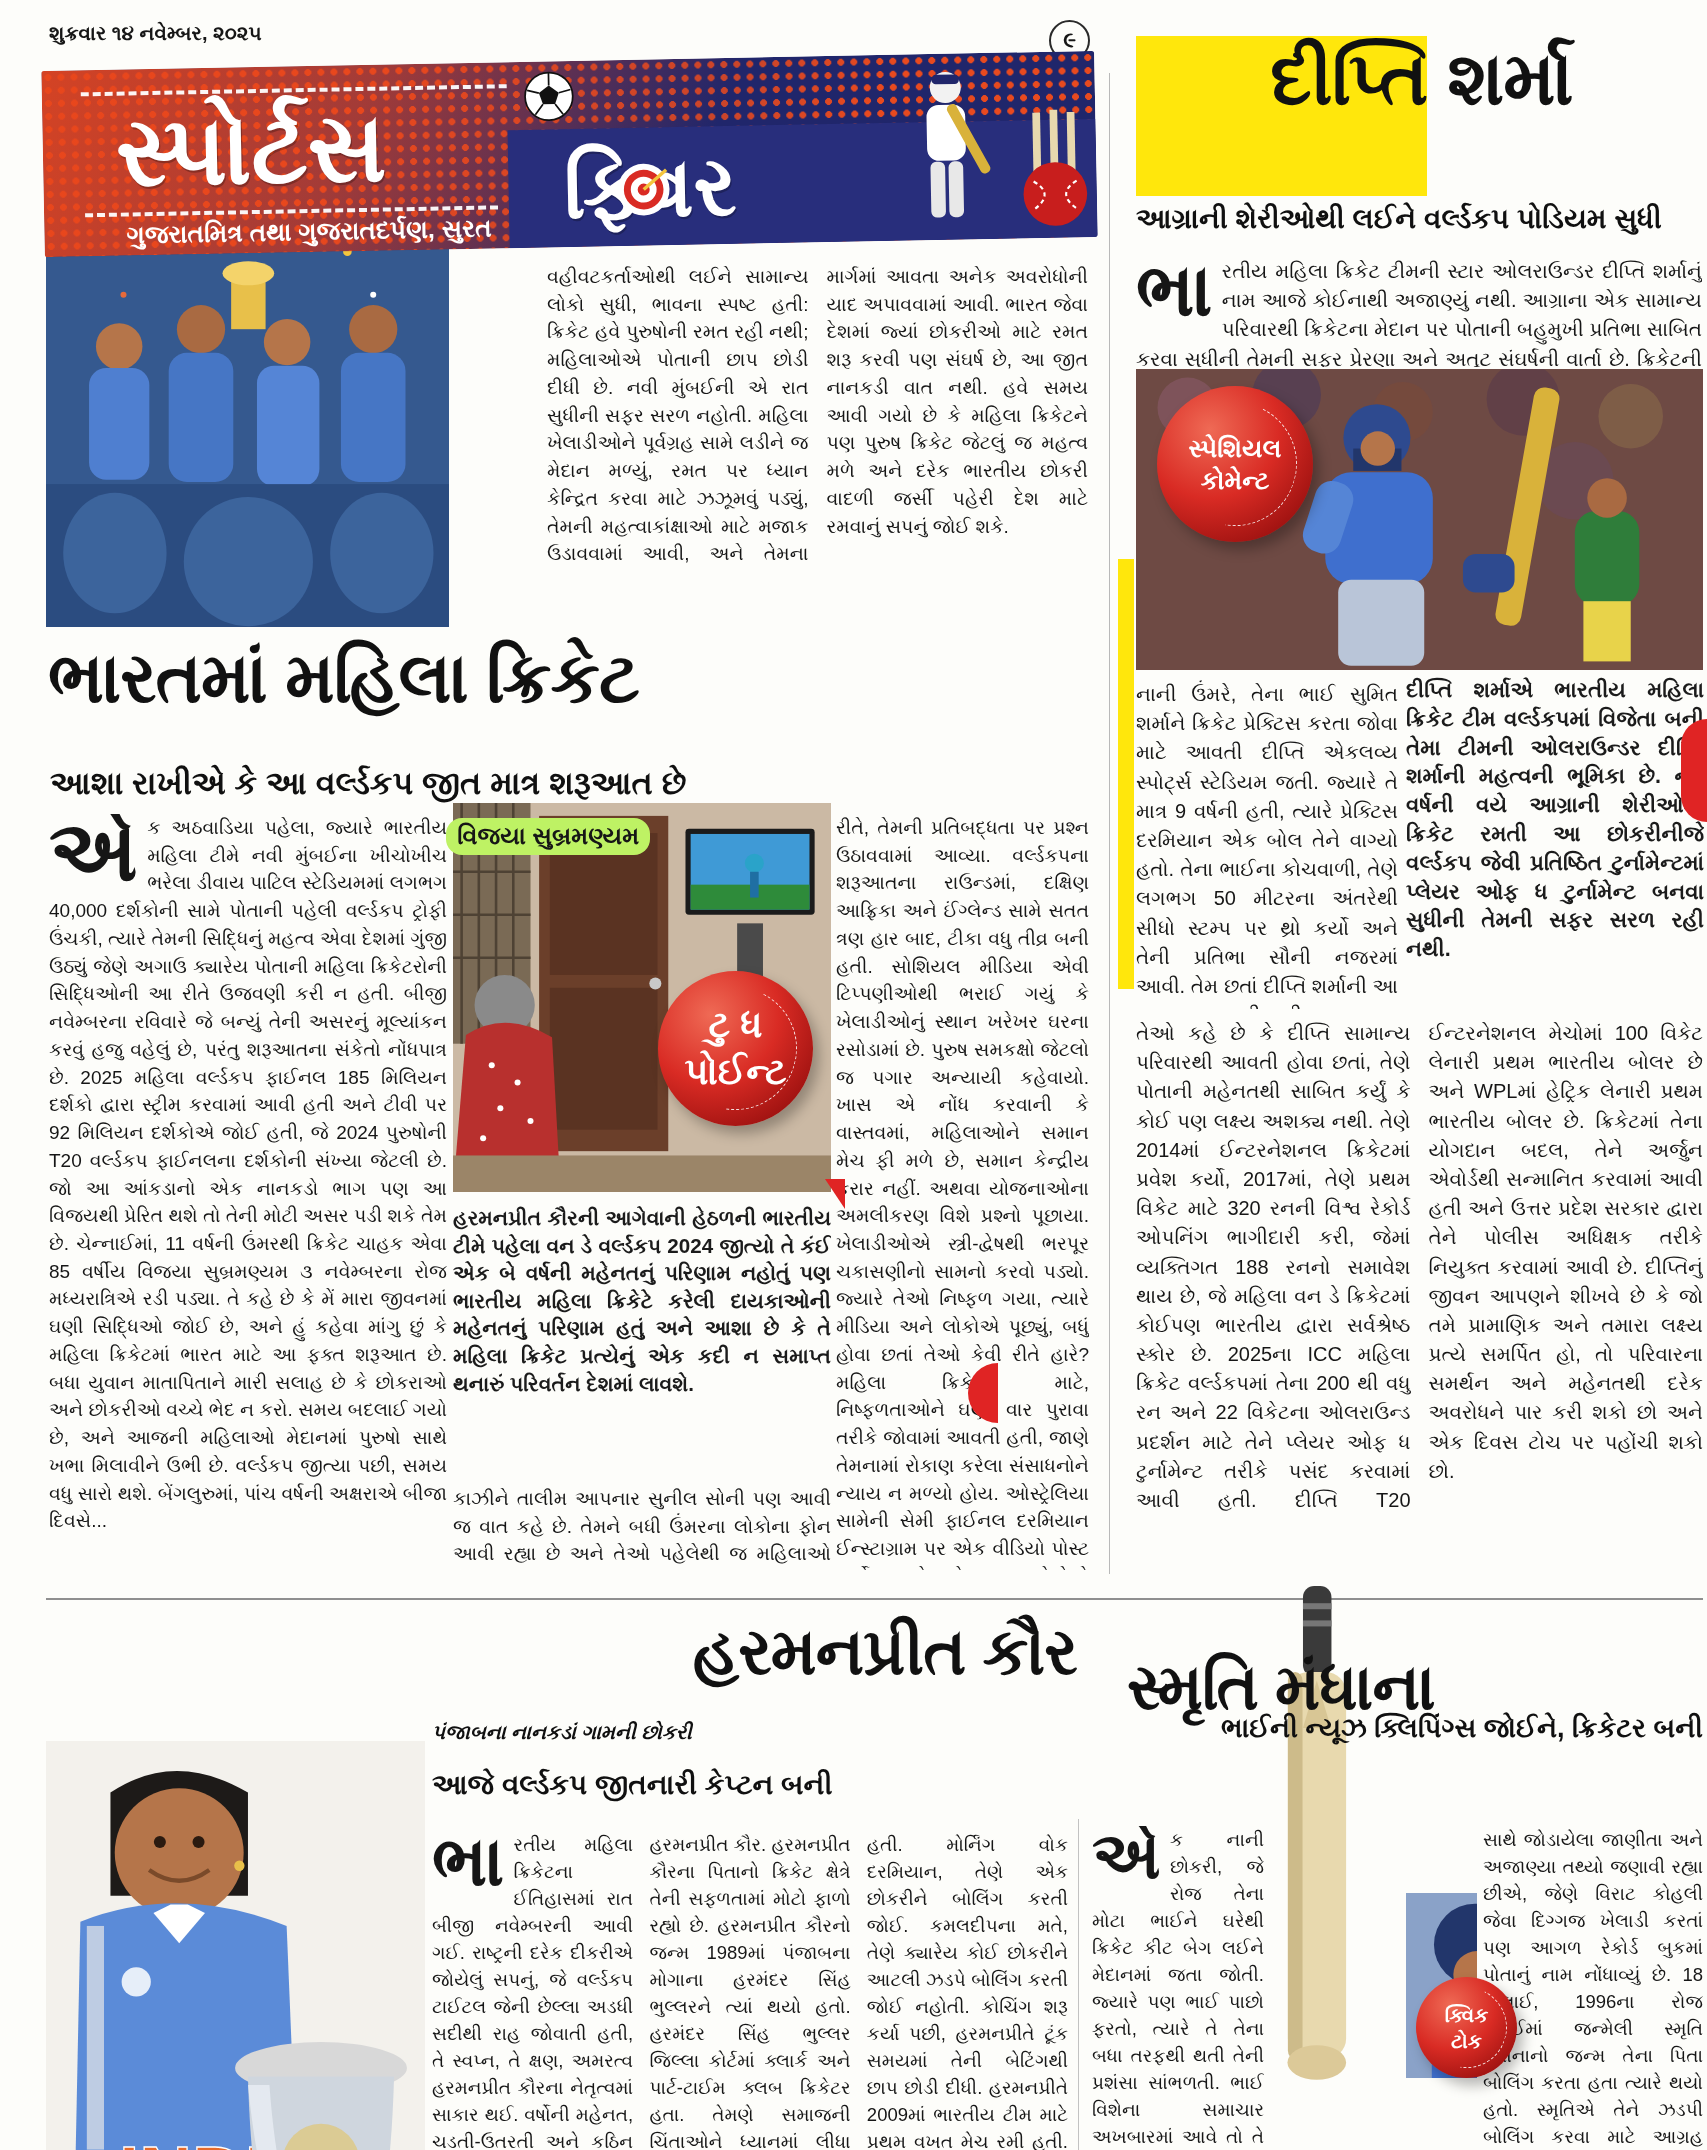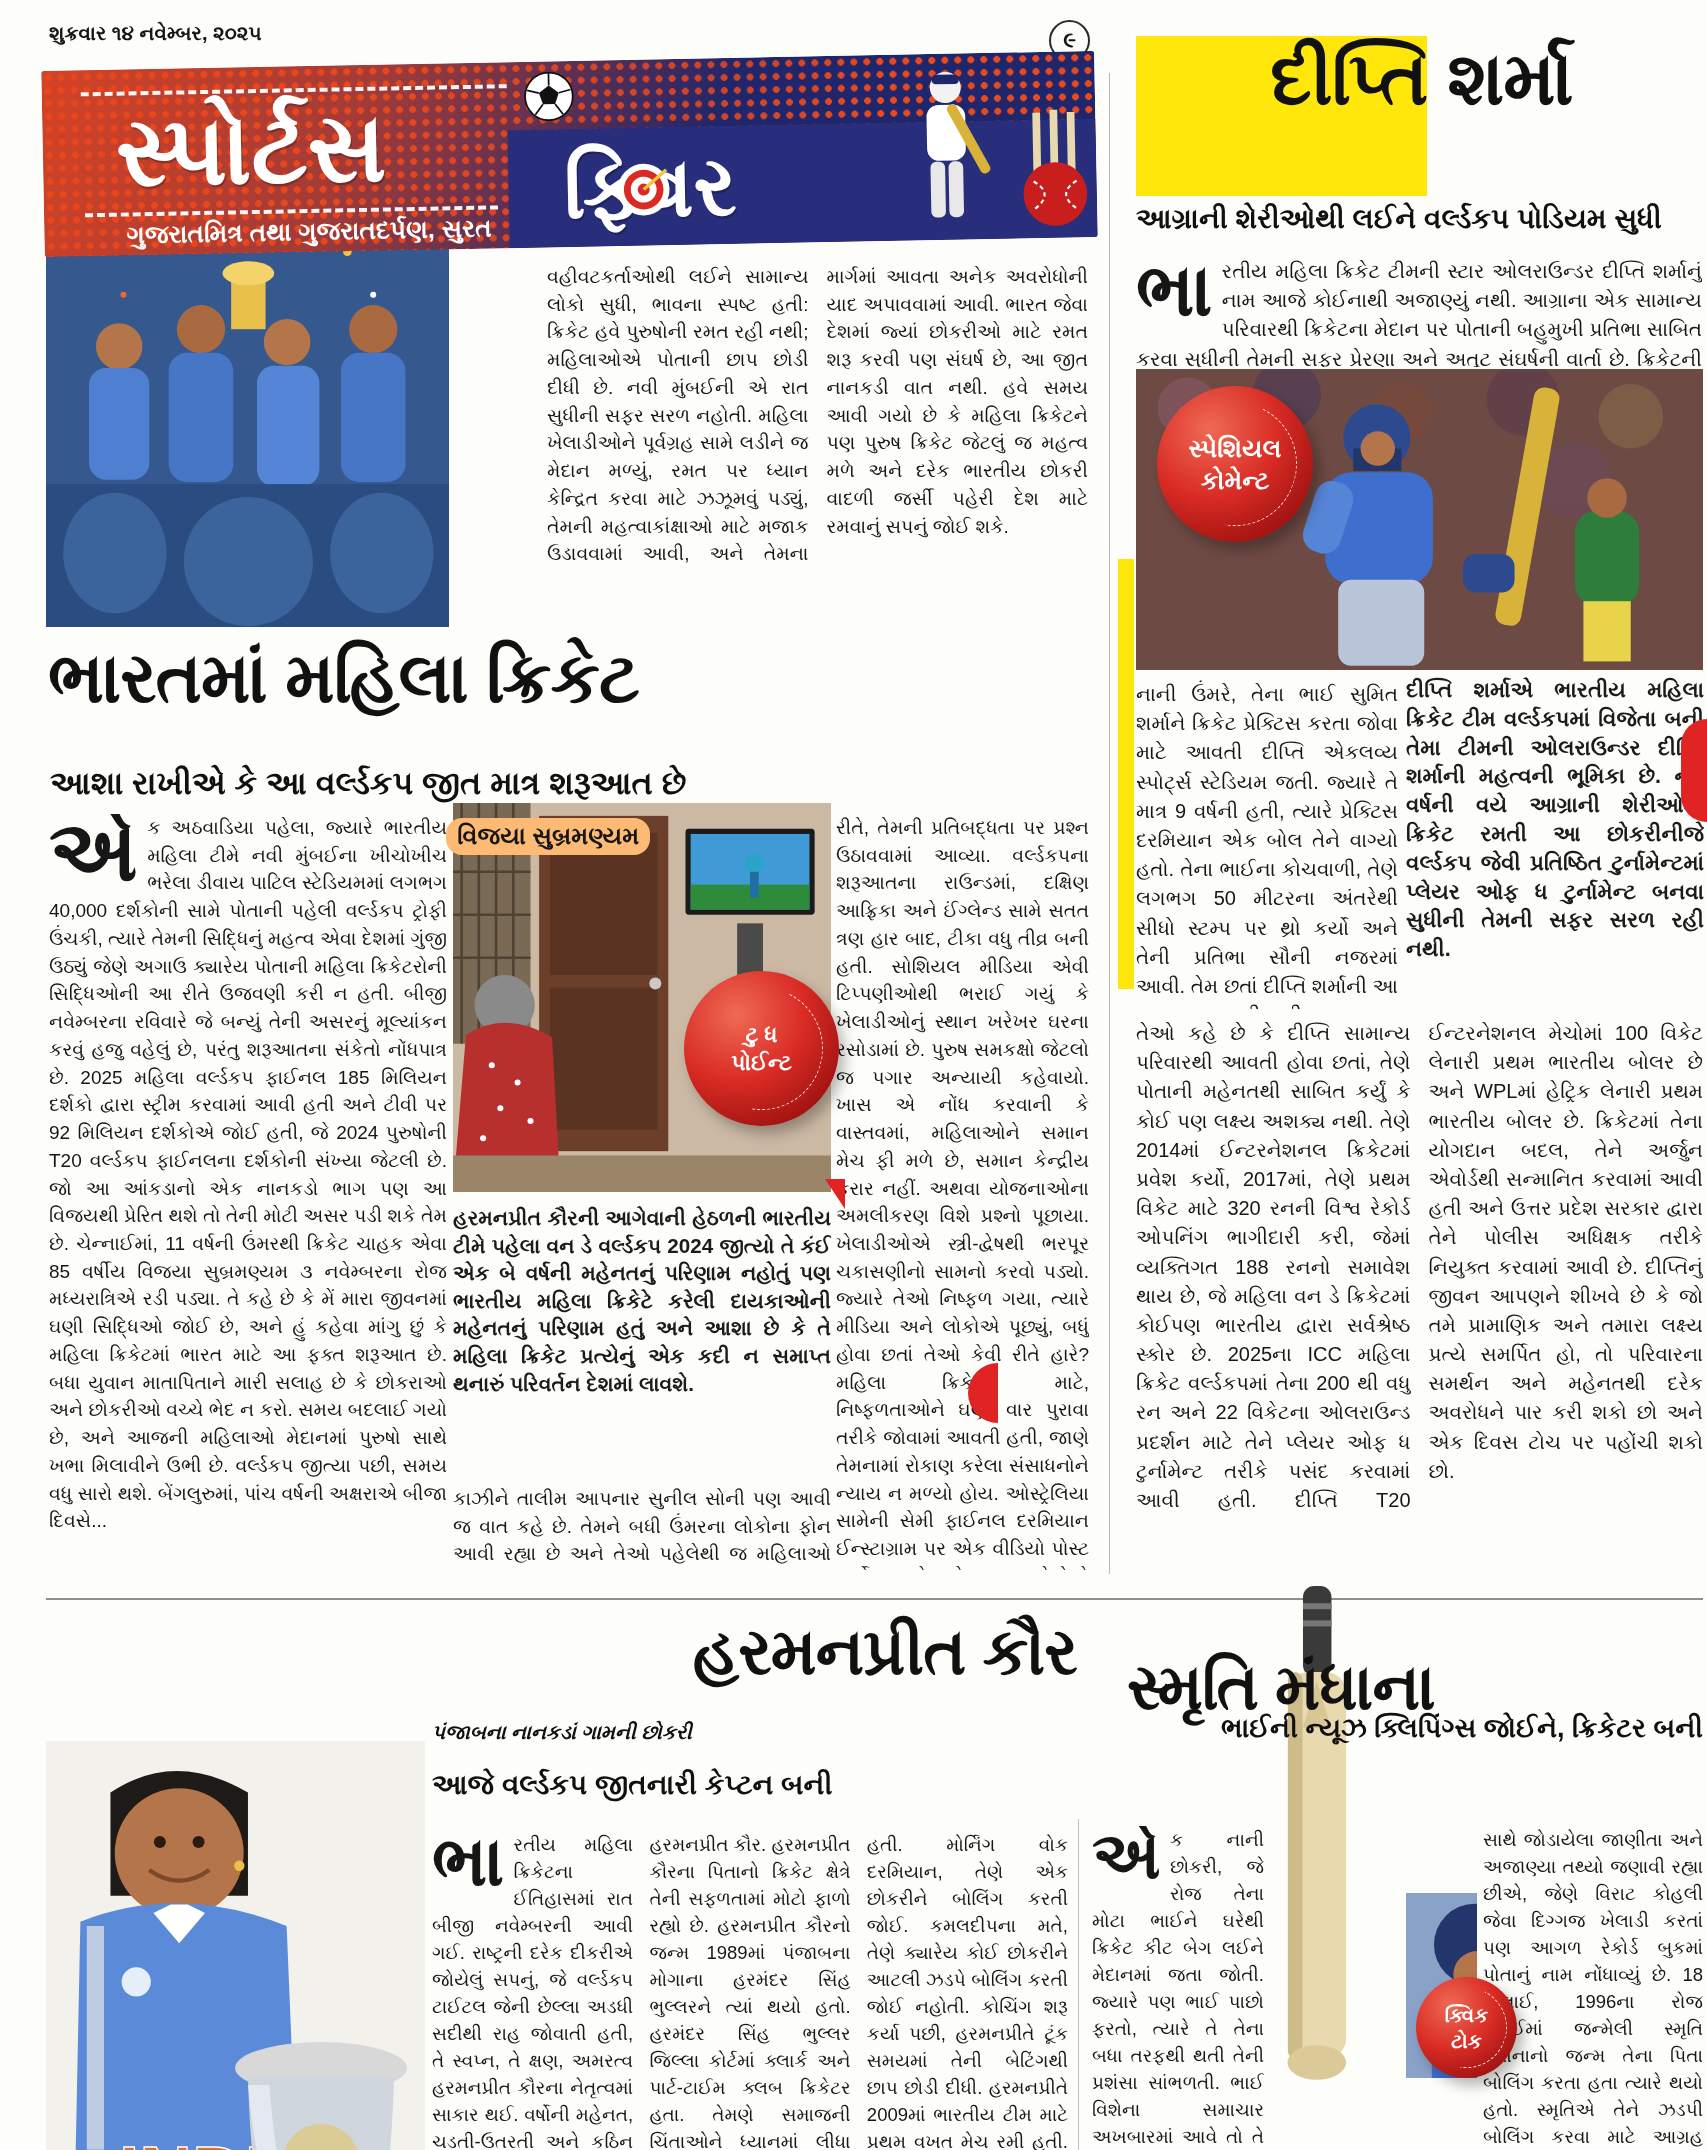--- a/index.html
+++ b/index.html
@@ -18,21 +18,21 @@
   .bold-blurb{font-weight:700;color:#1b1b1b;line-height:1.34;text-align:justify;overflow:hidden;}
   .rule{background:#b9b9b9;}
   .ball-badge{
     border-radius:50%;
     background:radial-gradient(circle at 34% 28%, #ef6a55 0%, #d92b24 45%, #a31412 78%, #7d0c0c 100%);
     color:#fff;display:flex;flex-direction:column;align-items:center;justify-content:center;
     font-weight:800;text-align:center;box-shadow:6px 7.7px 13px rgba(0,0,0,.28);z-index:6;
   }
   .ball-badge .seam{position:absolute;width:78%;height:78%;border-radius:50%;
     border:1.7px dashed rgba(255,255,255,.85);clip-path:inset(0 0 0 58%);transform:rotate(18deg);}
-  .yellow-tag{background:#fdba74;font-weight:800;padding:4.3px 11.2px;z-index:5;border-radius:16px;}
+  .yellow-tag{background:#bef264;font-weight:800;padding:4.3px 11.2px;z-index:5;border-radius:16px;}
   .photo{overflow:hidden;background:#d8d8d8;z-index:2;}
   .photo svg{display:block;}
   .halfdisc-left{background:#e02424;z-index:4;}
   .masthead{
     left:43px;top:61px;width:1053px;height:186px;overflow:hidden;border-radius:2.6px;
     transform:rotate(-1.1deg);
     background-color:#20266b;
     background-image:
       linear-gradient(115deg, rgba(232,70,28,.9) 0%, rgba(232,70,28,.65) 30%, rgba(32,38,107,.15) 62%, rgba(32,38,107,0) 75%),
       radial-gradient(circle, #e84a1f 34%, rgba(0,0,0,0) 40%);
@@ -175,21 +175,21 @@
           <circle cx="110" cy="710" r="7"></circle>
           <circle cx="180" cy="740" r="7"></circle>
           <circle cx="70" cy="780" r="7"></circle>
         </g>
     </g>
     <rect y="820" width="878" height="85" fill="#9b8568"></rect>
   </svg>
 </div>
 <div class="abs yellow-tag" style="left:446px;top:818px;font-size:24px;">વિજયા સુબ્રમણ્યમ</div>
 
-<div class="abs ball-badge" style="left:684px;top:971px;width:155px;height:155px;font-size:22px;line-height:1.25;">
+<div class="abs ball-badge" style="left:658px;top:971px;width:155px;height:155px;font-size:37px;line-height:1.25;">
   <span class="seam"></span>
   <span>ટુ ધ</span>
   <span>પોઈન્ટ</span>
 </div>
 
 <div class="abs bold-blurb" style="left:453px;top:1204px;width:378px;height:274px;font-size:20.6px;">હરમનપ્રીત કૌરની આગેવાની હેઠળની ભારતીય ટીમે પહેલા વન ડે વર્લ્ડકપ 2024 જીત્યો તે કંઈ એક બે વર્ષની મહેનતનું પરિણામ નહોતું પણ ભારતીય મહિલા ક્રિકેટે કરેલી દાયકાઓની મહેનતનું પરિણામ હતું અને આશા છે કે તે મહિલા ક્રિકેટ પ્રત્યેનું એક કદી ન સમાપ્ત થનારું પરિવર્તન દેશમાં લાવશે.</div>
 <div class="abs" style="left:825px;top:1179px;width:0;height:0;border-top:30px solid #e02424;border-left:20px solid transparent;z-index:4;"></div>
 <div class="abs halfdisc-left" style="left:968px;top:1363px;width:30px;height:60px;border-radius:30px 0 0 30px;"></div>
 
 <div class="abs txt" style="left:453px;top:1485px;width:378px;height:86px;">કાઝીને તાલીમ આપનાર સુનીલ સોની પણ આવી જ વાત કહે છે. તેમને બધી ઉંમરના લોકોના ફોન આવી રહ્યા છે અને તેઓ પહેલેથી જ મહિલાઓ માટે ખાસ કોચિંગ બેચનું આયોજન કરી રહ્યા છે. આંધ્રપ્રદેશના કાકીનાડામાં, વિજયથી શેરીઓમાં ઉજવણી શરૂ થઈ ગઈ.</div>

